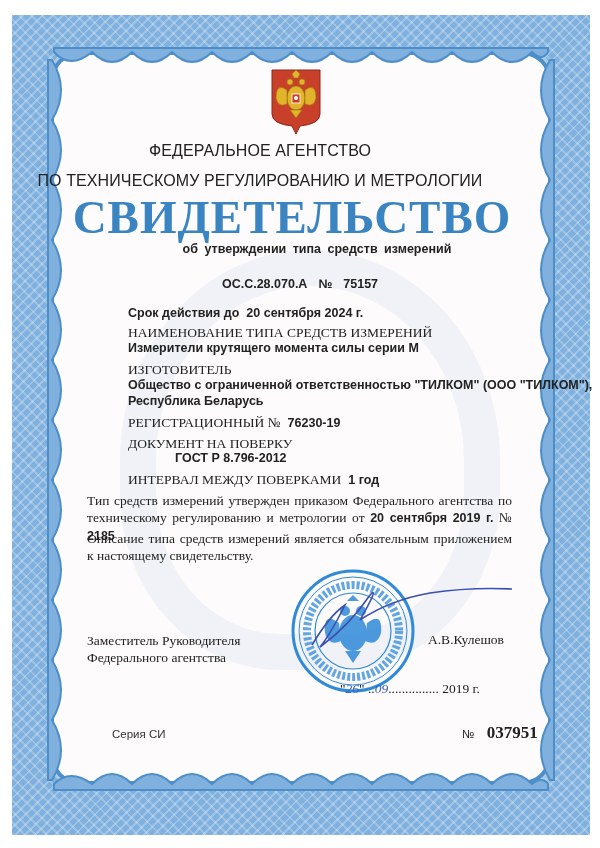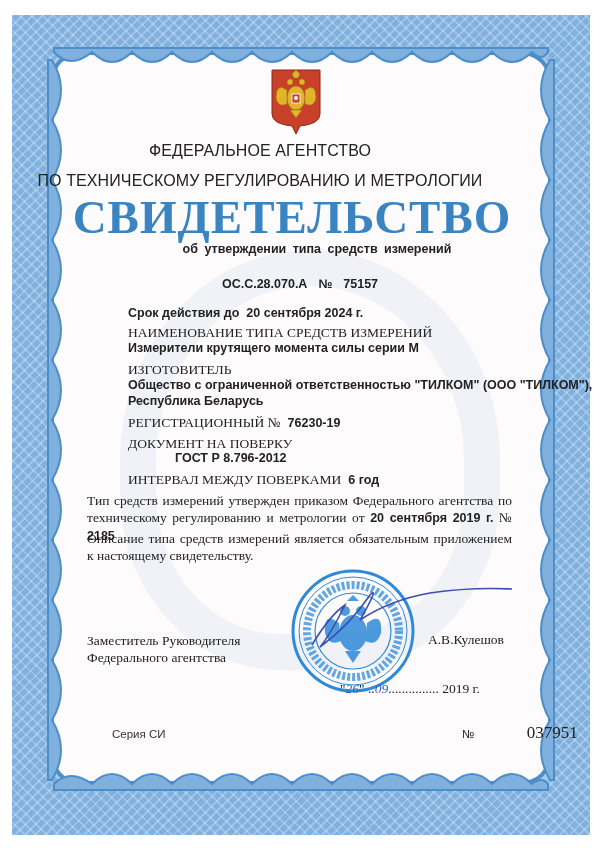--- a/index.html
+++ b/index.html
@@ -67,21 +67,21 @@
   .sig-left { position: absolute; left: 87px; top: 632px; font-family: "Liberation Serif", serif; font-size: 13.5px; line-height: 17px; color: #222; }
   .sig-right { position: absolute; left: 428px; top: 632px; font-family: "Liberation Serif", serif; font-size: 13.5px; color: #222; }
   .date-line { position: absolute; left: 340px; top: 681px; font-family: "Liberation Serif", serif; font-size: 13.5px; color: #222; }
   .date-line .hand { font-family: "Liberation Serif", serif; font-style: italic; color: #3a5fbf; }
   .stamp { position: absolute; left: 289px; top: 567px; width: 128px; height: 128px; }
   .signature { position: absolute; left: 300px; top: 575px; width: 215px; height: 80px; }
 
   .series { position: absolute; left: 112px; top: 728px; font-size: 11.5px; color: #333; }
   .serial { position: absolute; left: 462px; top: 723px; color: #222; }
   .serial .sym { font-size: 11.5px; margin-right: 8px; }
-  .serial .num { font-family: "Liberation Serif", serif; font-weight: normal; font-size: 17px; margin-left: 40px; }
+  .serial .num { font-family: "Liberation Serif", serif; font-weight: bold; font-size: 17px; }
 </style>
 </head>
 <body>
 
 <div class="sheet">
   <div class="frame-inner"></div>
 </div>
 
 <svg style="position:absolute;left:0;top:0" width="600" height="848">
   <g fill="#7fb0de" stroke="#4d8ec9" stroke-width="2">
@@ -144,21 +144,21 @@
   <div class="row" style="top:415px;">
     <span class="serif">РЕГИСТРАЦИОННЫЙ №</span>&nbsp;
     <span class="b">76230-19</span>
   </div>
 
   <div class="row serif" style="top:436px;">ДОКУМЕНТ НА ПОВЕРКУ</div>
   <div class="row b" style="top:451px;padding-left:47px;">ГОСТ Р 8.796-2012</div>
 
   <div class="row" style="top:472px;">
     <span class="serif">ИНТЕРВАЛ МЕЖДУ ПОВЕРКАМИ</span>&nbsp;
-    <span class="b">6 год</span>
+    <span class="b">1 год</span>
   </div>
 
   <div class="para" style="top:492px;">
     <span class="first">Тип средств измерений утвержден приказом Федерального агентства по</span>
     <span>техническому регулированию и метрологии от</span>
     <span class="b">20 сентября 2019 г.</span>
     <span>№</span>
     <span class="b">2185</span>
   </div>
 

